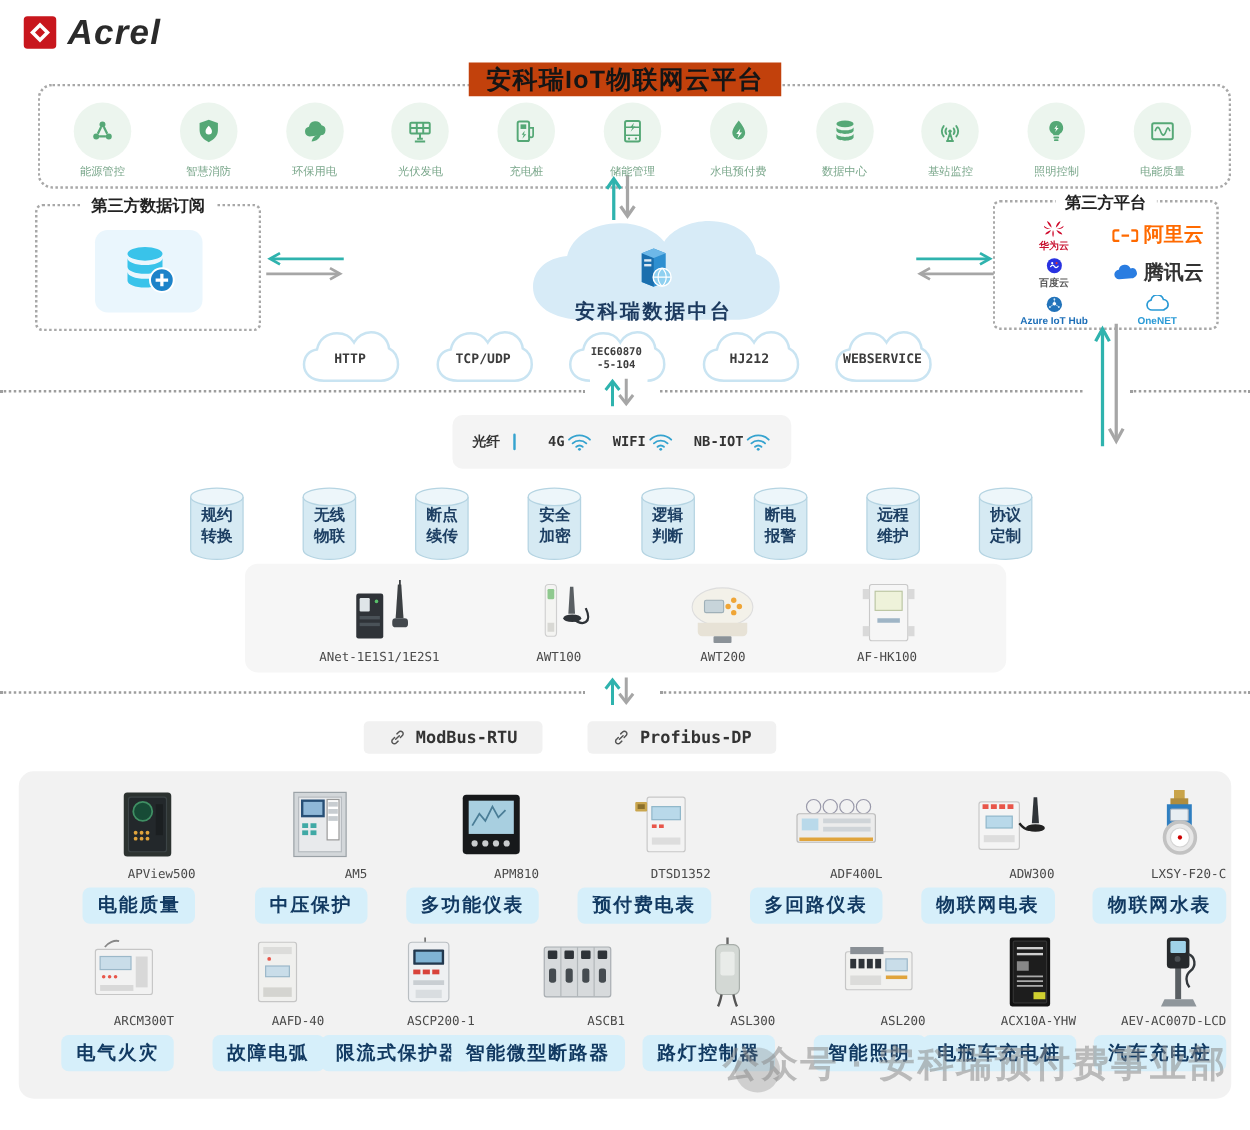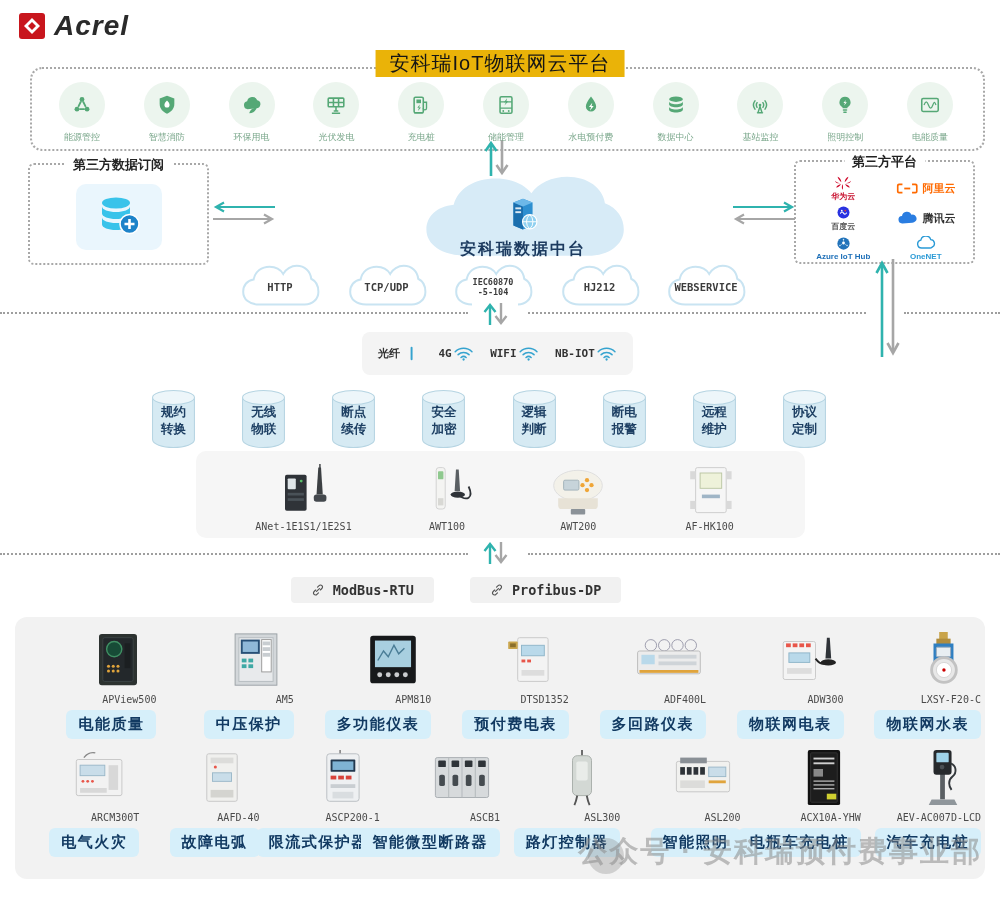--- a/index.html
+++ b/index.html
@@ -5,21 +5,21 @@
   html,body{margin:0;padding:0;background:#fff;font-family:"Liberation Sans","DejaVu Sans",sans-serif;}
   .stage{position:relative;width:1000px;height:904px;background:#fff;overflow:hidden;}
 
   
   .brand{position:absolute;left:16px;top:10px;display:flex;align-items:center;gap:6px;}
   .brand-mark svg{width:32px;height:32px;display:block;}
   .brand-text{font-size:28px;font-weight:bold;font-style:italic;color:#2a2a2a;letter-spacing:1px;}
 
   
   .platform-box{position:absolute;left:30px;top:67px;width:951px;height:80px;border:2px dotted #a8a8a8;border-radius:12px;}
-  .platform-title{position:absolute;left:50%;top:50px;transform:translateX(-50%);background:#eab308;padding:0 14px;font-size:20px;font-weight:normal;color:#151515;z-index:2;white-space:nowrap;letter-spacing:1px;}
+  .platform-title{position:absolute;left:50%;top:50px;transform:translateX(-50%);background:#c2410c;padding:0 14px;font-size:20px;font-weight:bold;color:#151515;z-index:2;white-space:nowrap;letter-spacing:1px;}
   .apps-row{position:absolute;left:48px;top:82px;width:916px;display:flex;justify-content:space-between;z-index:1;}
   .app{display:flex;flex-direction:column;align-items:center;width:68px;}
   .app-circle{width:46px;height:46px;border-radius:50%;background:#ecf5ee;display:flex;align-items:center;justify-content:center;color:#55a876;}
   .app-circle svg{width:22px;height:22px;}
   .app-label{margin-top:3px;font-size:9px;color:#7aa78b;white-space:nowrap;}
 
   
   .arrows{position:absolute;line-height:0;}
   .a-center-top{left:479px;top:138px;}
   .h-left{left:211px;top:200px;}
@@ -35,21 +35,21 @@
   .right-box{left:794px;top:160px;width:181px;height:104px;}
   .sub-box-title{position:absolute;top:-9px;left:50%;transform:translateX(-50%);background:#fff;padding:0 8px;font-size:13px;font-weight:bold;color:#222;white-space:nowrap;}
   .db-badge{position:absolute;left:50%;top:53%;transform:translate(-50%,-50%);width:86px;height:66px;background:#eaf6fd;border-radius:10px;display:flex;align-items:center;justify-content:center;}
   .db-badge svg{width:52px;height:52px;}
   .providers{display:grid;grid-template-columns:1fr 1fr;row-gap:3px;padding:13px 6px 4px;}
   .provider{display:flex;flex-direction:column;align-items:center;justify-content:center;gap:1px;min-height:27px;}
   .provider.inline{flex-direction:row;gap:4px;}
   .p-icon{display:flex;align-items:center;}
   .p-icon svg{height:15px;width:auto;display:block;}
   .p-label{font-size:8px;font-weight:bold;color:#555;}
-  .provider.inline .p-label{font-size:11px;}
+  .provider.inline .p-label{font-size:16px;}
 
   
   .cloud-hub{position:absolute;left:418px;top:167px;width:210px;height:102px;}
   .cloud-bg{position:absolute;inset:0;width:100%;height:100%;}
   .hub-inner{position:relative;height:100%;display:flex;flex-direction:column;align-items:center;justify-content:center;padding-top:8px;}
   .server-wrap svg{width:46px;height:46px;display:block;}
   .hub-label{font-size:16px;font-weight:bold;color:#1c3a5f;letter-spacing:2px;}
 
   
   .proto-clouds{position:absolute;left:240px;top:261px;width:506px;display:flex;justify-content:space-between;}

